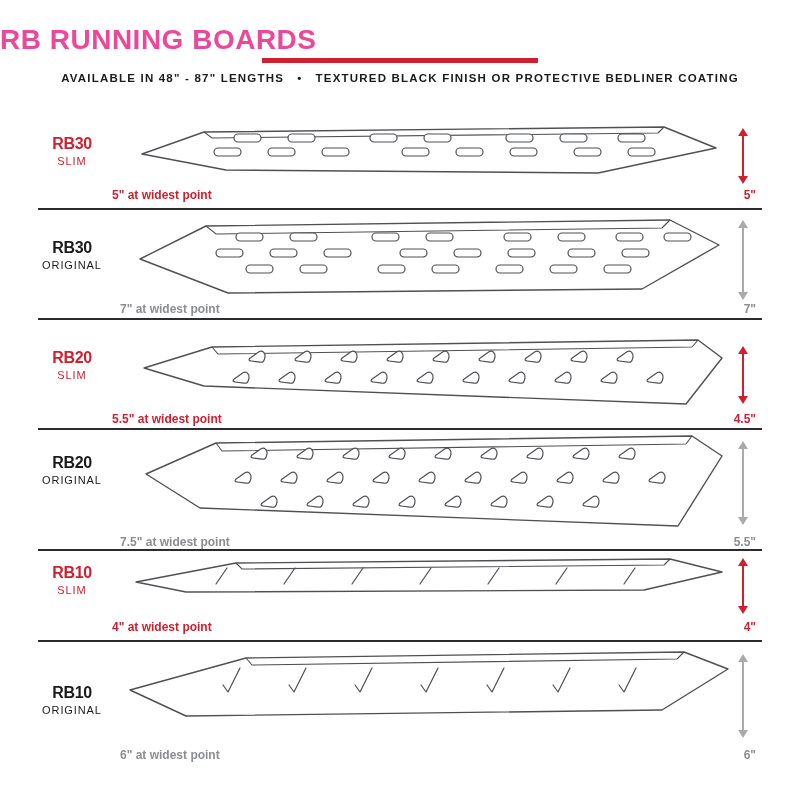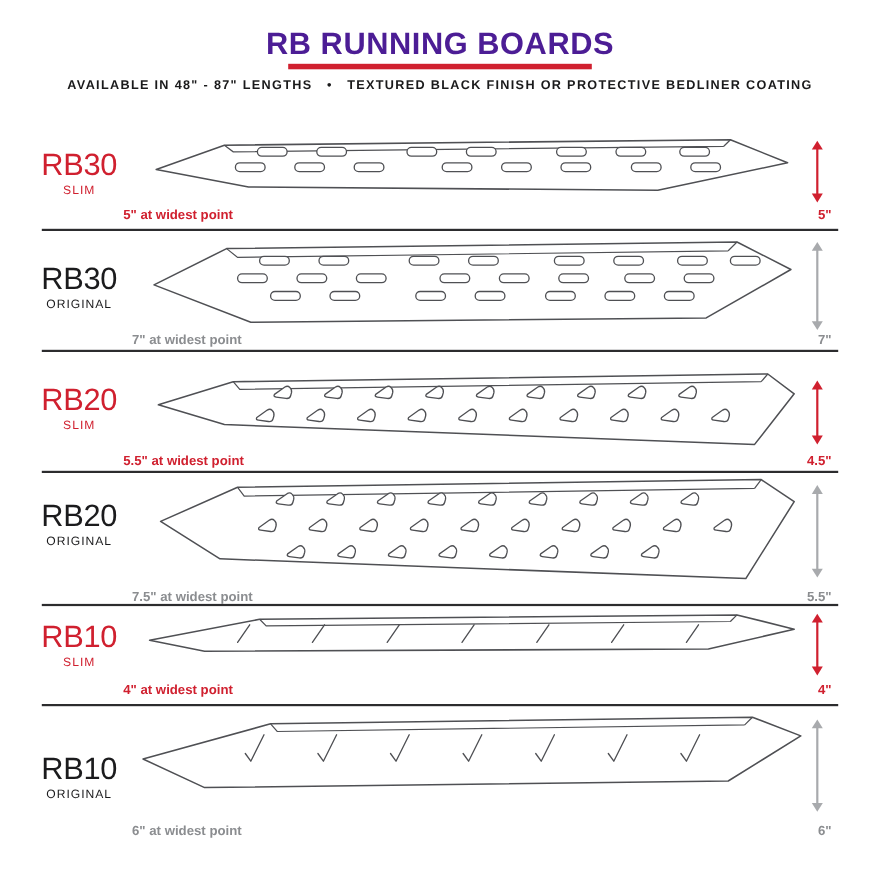--- a/index.html
+++ b/index.html
@@ -1,32 +1,32 @@
 <!DOCTYPE html>
 <html><head>
 <meta charset="utf-8">
 <style>
   :root{ --red:#d0202f; --ink:#1c1c1e; --gray-text:#8b8d90; --gray-arrow:#a8aaad; --line:#4f5054; }
   *{margin:0;padding:0;box-sizing:border-box}
   html,body{background:#fff}
   body{font-family:"Liberation Sans",sans-serif;color:var(--ink)}
   .canvas{position:relative;width:800px;height:800px;background:#fff;overflow:hidden;margin:0 auto}
 
-  .title{position:absolute;top:24px;left:0;width:100%;text-align:center;
-         font-size:28px;font-weight:bold;letter-spacing:.5px;color:#4c1d95}
+  .title{position:absolute;top:24px;left:0;width:100%;
+         font-size:28px;font-weight:bold;letter-spacing:.5px;color:#ec4899}
   .title-underline{position:absolute;top:58px;left:50%;transform:translateX(-50%);
          width:276px;height:5px;background:var(--red)}
   .subtitle{position:absolute;top:72px;left:0;width:100%;text-align:center;white-space:pre;
          font-size:11.5px;font-weight:bold;letter-spacing:1.2px;color:#1a1a1b}
 
   .divider{position:absolute;left:38px;right:38px;height:2px;background:#2c2c2e}
 
   .row{position:absolute;left:0;width:100%}
   .model-block{position:absolute;width:100px;text-align:center;line-height:1}
-  .model-name{font-size:28px;font-weight:normal;letter-spacing:-.3px}
+  .model-name{font-size:16px;font-weight:bold;letter-spacing:-.3px}
   .variant{font-size:11px;font-weight:normal;letter-spacing:.9px;margin-top:4px}
   .slim{color:var(--red)}
   .orig{color:#1b1b1d}
 
   .width-label{position:absolute;font-size:12px;font-weight:bold;white-space:nowrap}
   .height-label{position:absolute;right:44px;font-size:12px;font-weight:bold;text-align:right}
   .red-text{color:var(--red)}
   .gray-text{color:var(--gray-text)}
 
   .varrow{position:absolute;width:10px}

